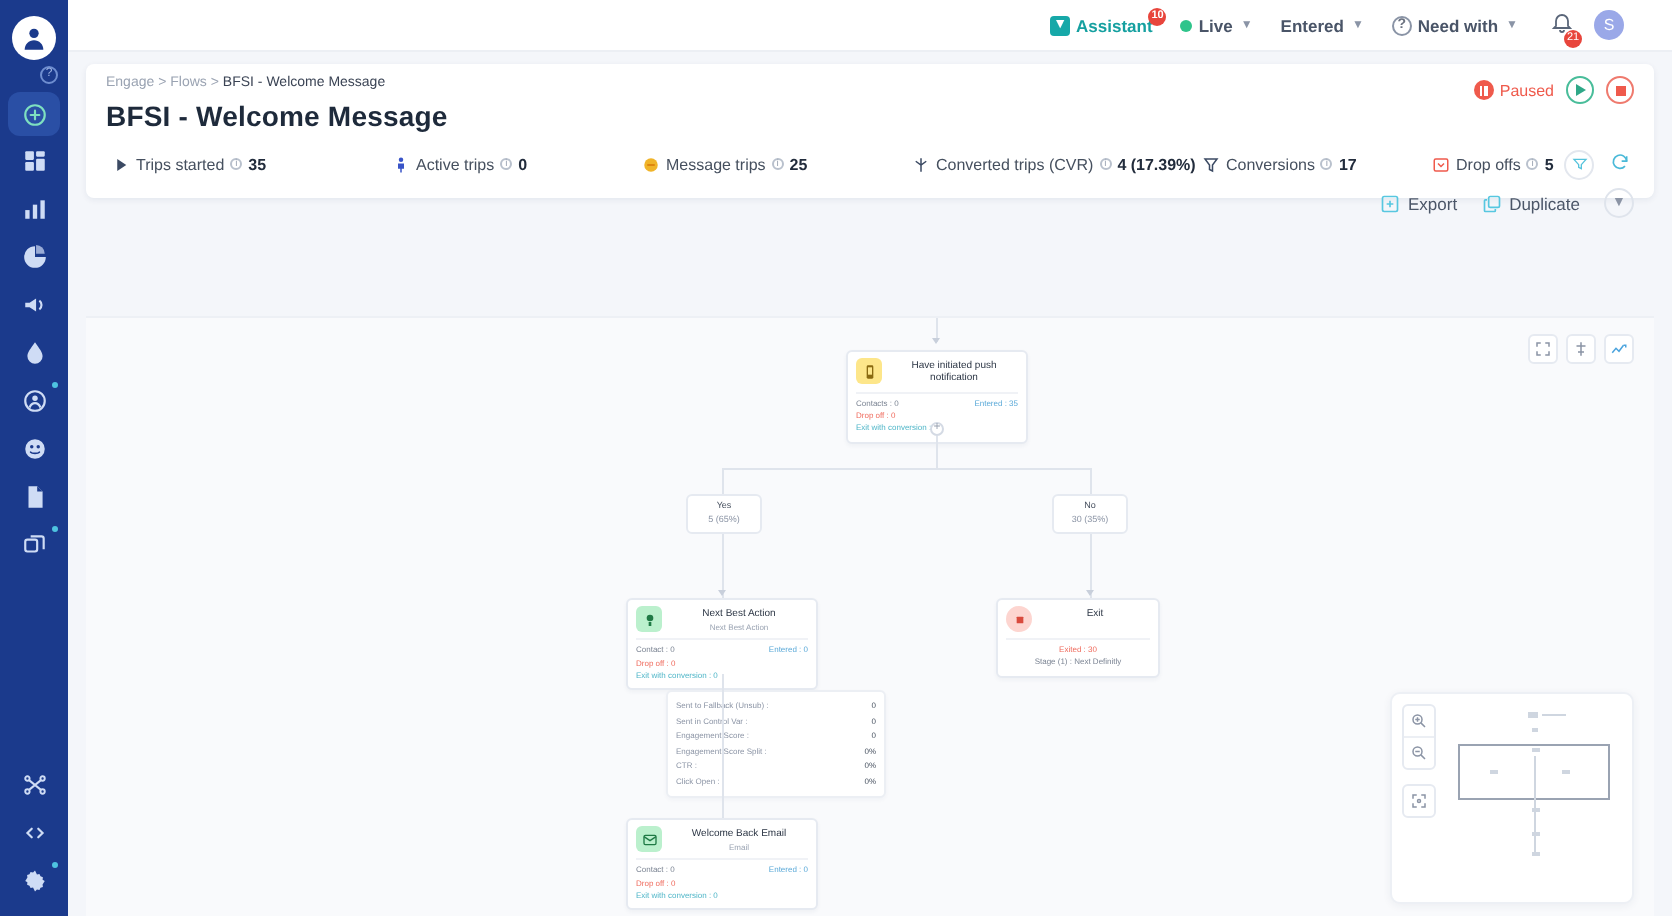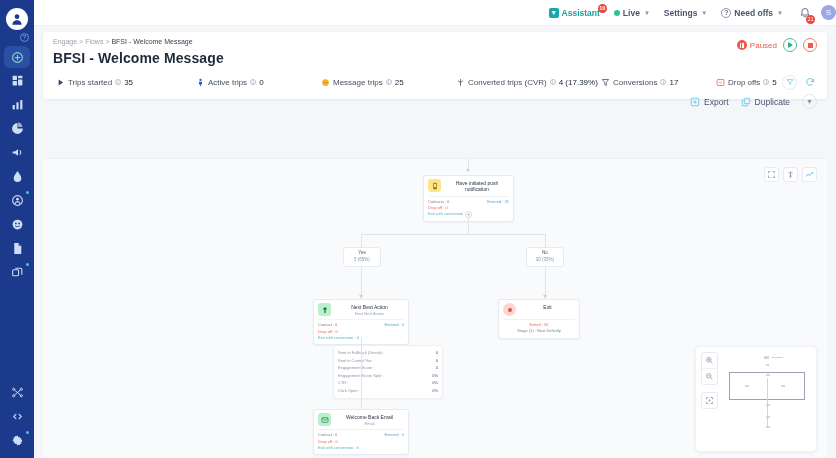--- a/index.html
+++ b/index.html
@@ -38,21 +38,21 @@
   .sb-dot {
     position: absolute; top: 3px; right: 3px; width: 3px; height: 3px;
     border-radius: 50%; background: #4ec3e0;
   }
   .sb-spacer { flex: 1 1 auto; }
 
   
   .main { flex: 1 1 auto; height: 458px; position: relative; background: #f4f6fa; }
   .topbar {
     height: 26px; background: #ffffff; display: flex; align-items: center;
-    justify-content: flex-end; padding-right: 0; gap: 0px;
+    justify-content: flex-end; padding-right: 24px; gap: 0px;
     border-bottom: 1px solid #eceff4;
   }
   .tb-item {
     display: flex; align-items: center; gap: 3px; font-size: 8.5px;
     color: #4a5568; margin-left: 14px; position: relative; white-space: nowrap; font-weight: bold;
   }
   .tb-assistant { color: #15a0a0; font-weight: bold; }
   .tb-sq {
     width: 10px; height: 10px; border-radius: 2px; background: #16a8a8;
     display: inline-flex; align-items: center; justify-content: center;
@@ -131,21 +131,21 @@
   
   .stats { display: flex; align-items: center; padding: 7px 2px 8px 2px; position: relative; }
   .stat { display: flex; align-items: center; gap: 3px; font-size: 8px; color: #46505f; }
   .stat .ic { width: 10px; height: 10px; display: flex; align-items: center; justify-content: center; }
   .stat .ic svg { width: 9px; height: 9px; }
   .info-dot {
     width: 6px; height: 6px; border-radius: 50%; border: 1px solid #b9c1cd;
     font-size: 5px; color: #9aa3b2; display: inline-flex; align-items: center;
     justify-content: center; line-height: 1;
   }
-  .stat b { font-weight: normal; color: #222c3c; }
+  .stat b { font-weight: bold; color: #222c3c; }
   .stats-right { margin-left: auto; display: flex; align-items: center; gap: 8px; }
   .filter-btn {
     width: 15px; height: 15px; border-radius: 50%; border: 1px solid #e3e7ee;
     display: flex; align-items: center; justify-content: center;
   }
   .filter-btn svg { width: 8px; height: 8px; color: #55c3dc; }
   .refresh svg { width: 10px; height: 10px; color: #49b9d8; }
 
   
   .canvas {
@@ -341,26 +341,26 @@
         <span class="tb-sq">▼</span>
         <span>Assistant</span>
         <span class="badge-red">10</span>
       </div>
       <div class="tb-item">
         <span class="live-dot"></span>
         <span>Live</span>
         <span class="caret">▼</span>
       </div>
       <div class="tb-item">
-        <span>Settings</span>
+        <span>Entered</span>
         <span class="caret">▼</span>
       </div>
       <div class="tb-item">
         <span class="q-circle">?</span>
-        <span>Need offs</span>
+        <span>Need with</span>
         <span class="caret">▼</span>
       </div>
       <div class="bell-wrap">
         <svg viewBox="0 0 24 24" fill="none" stroke="currentColor" stroke-width="1.8">
             <path d="M18 16v-5a6 6 0 1 0-12 0v5l-2 2h16z"></path>
             <path d="M10 20a2 2 0 0 0 4 0"></path>
           </svg>
         <span class="bell-badge">21</span>
       </div>
       <div class="avatar">S</div>

